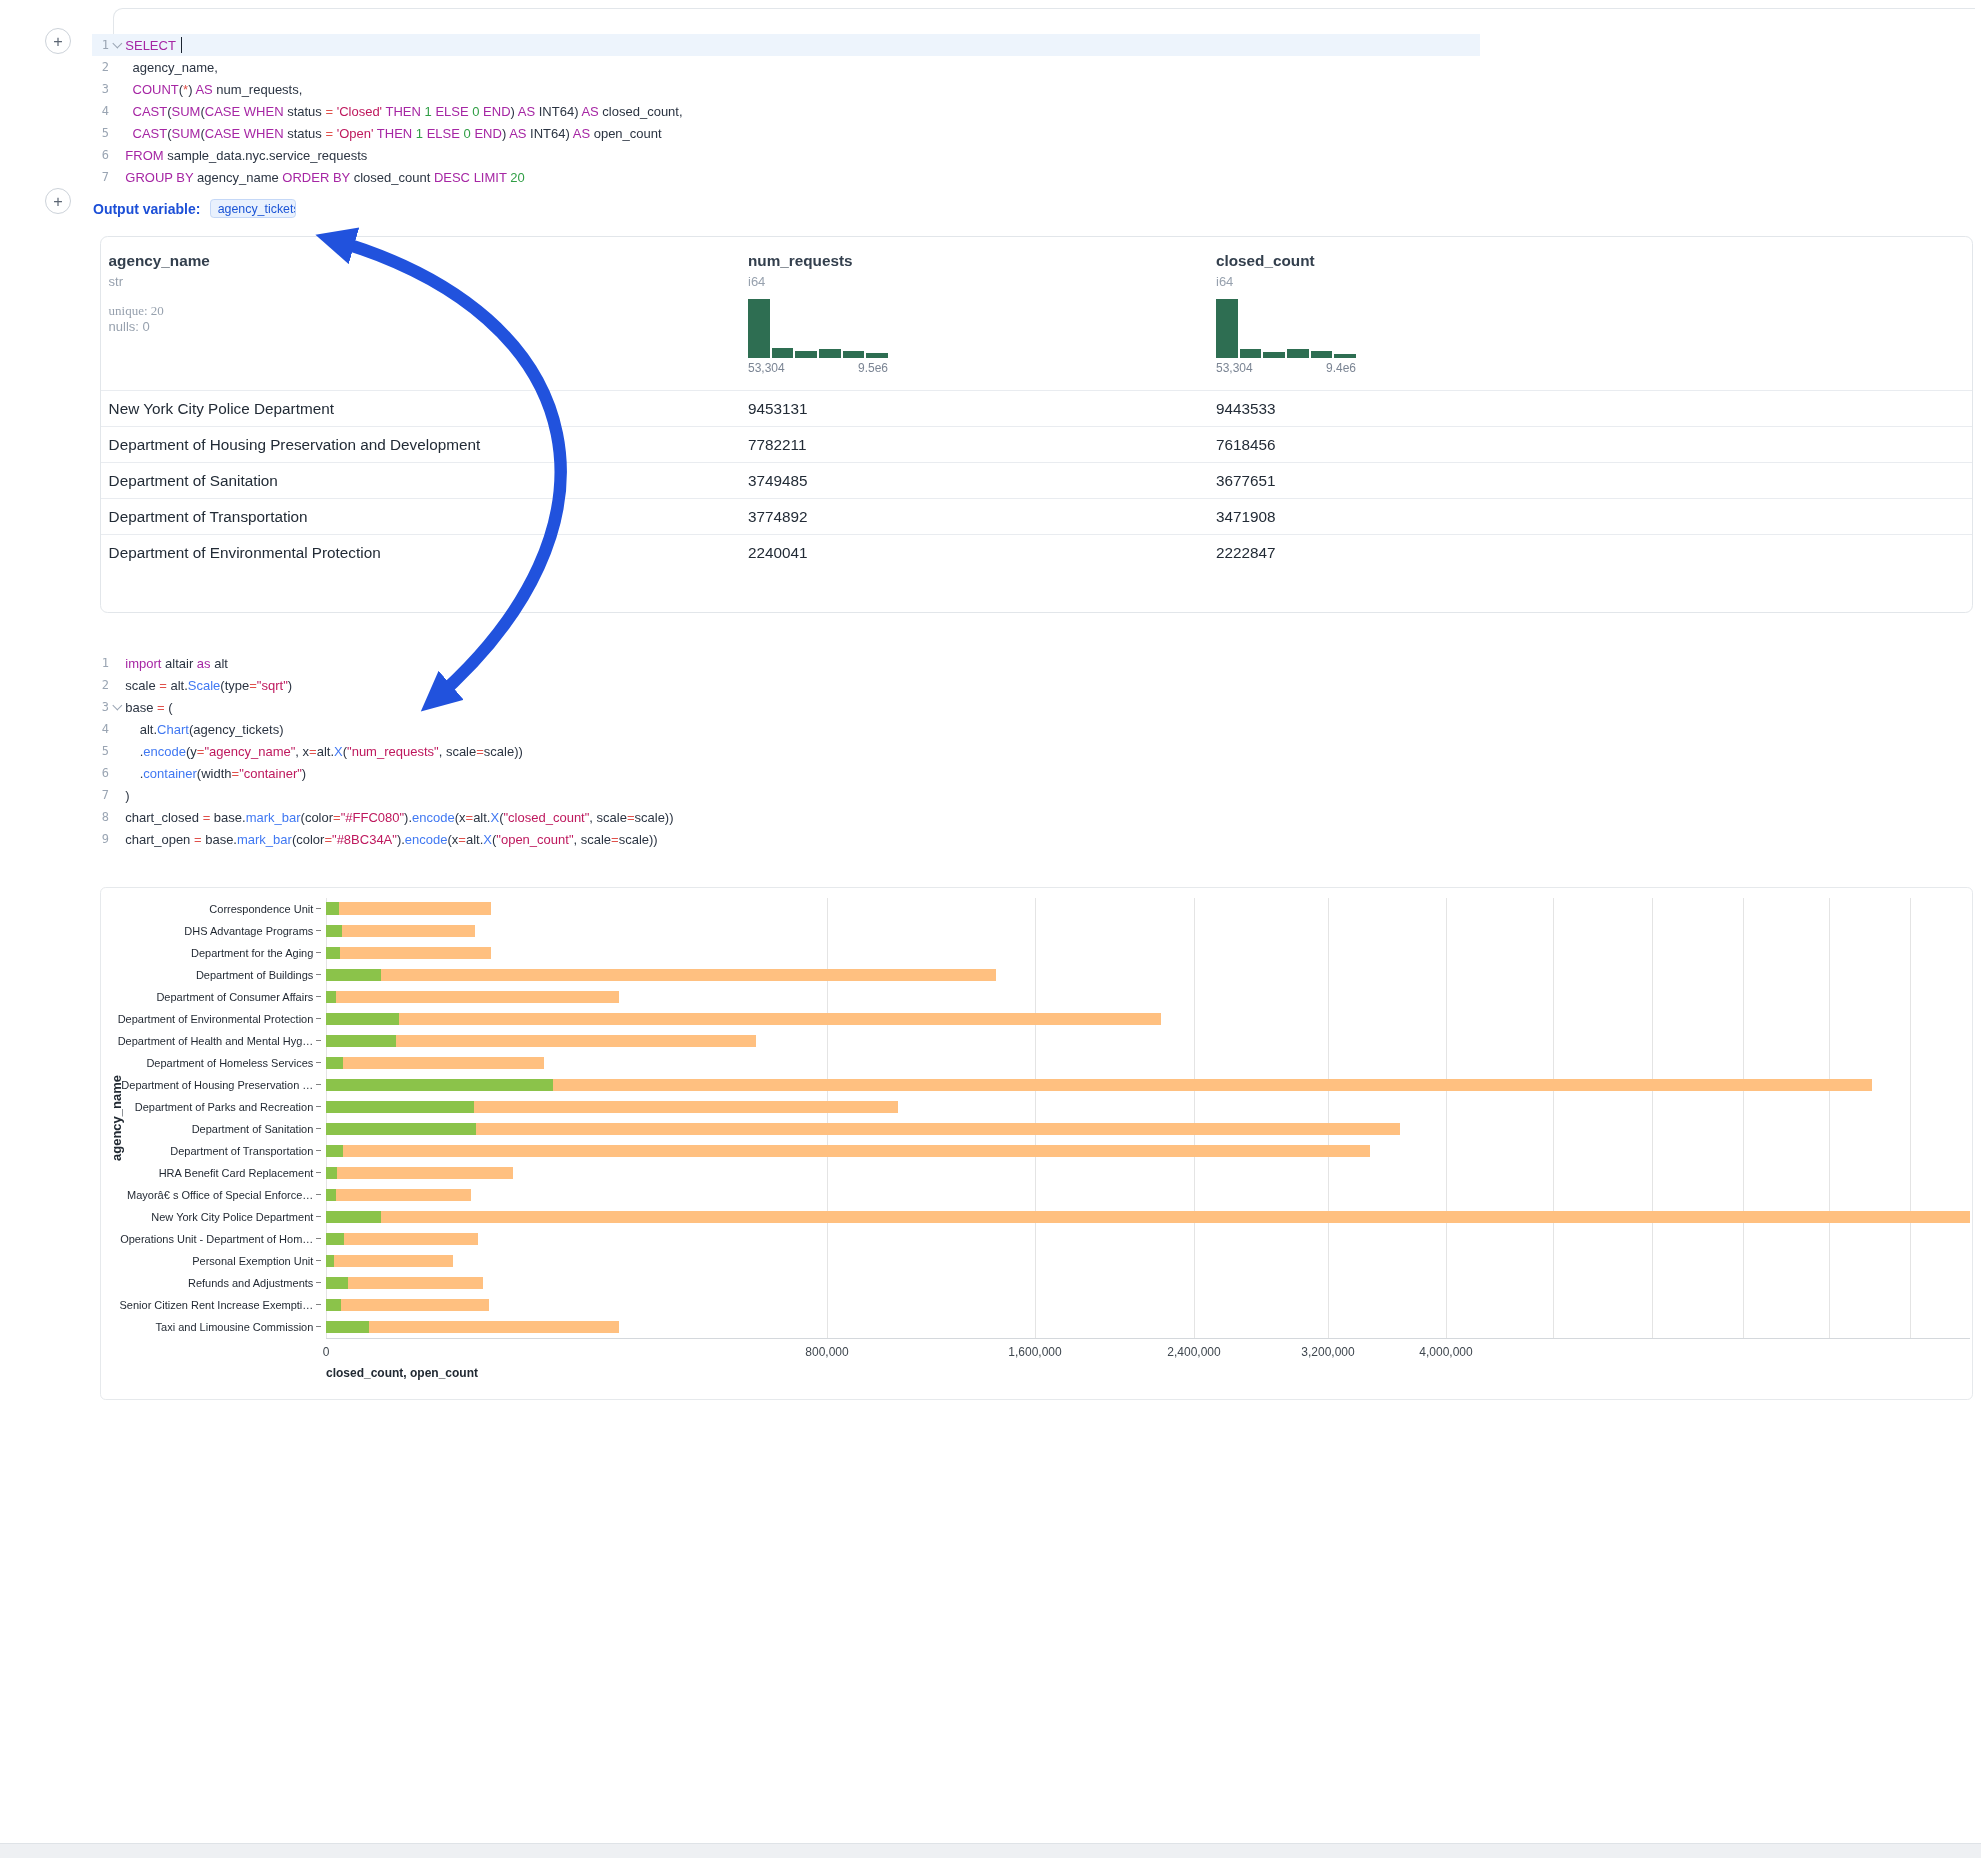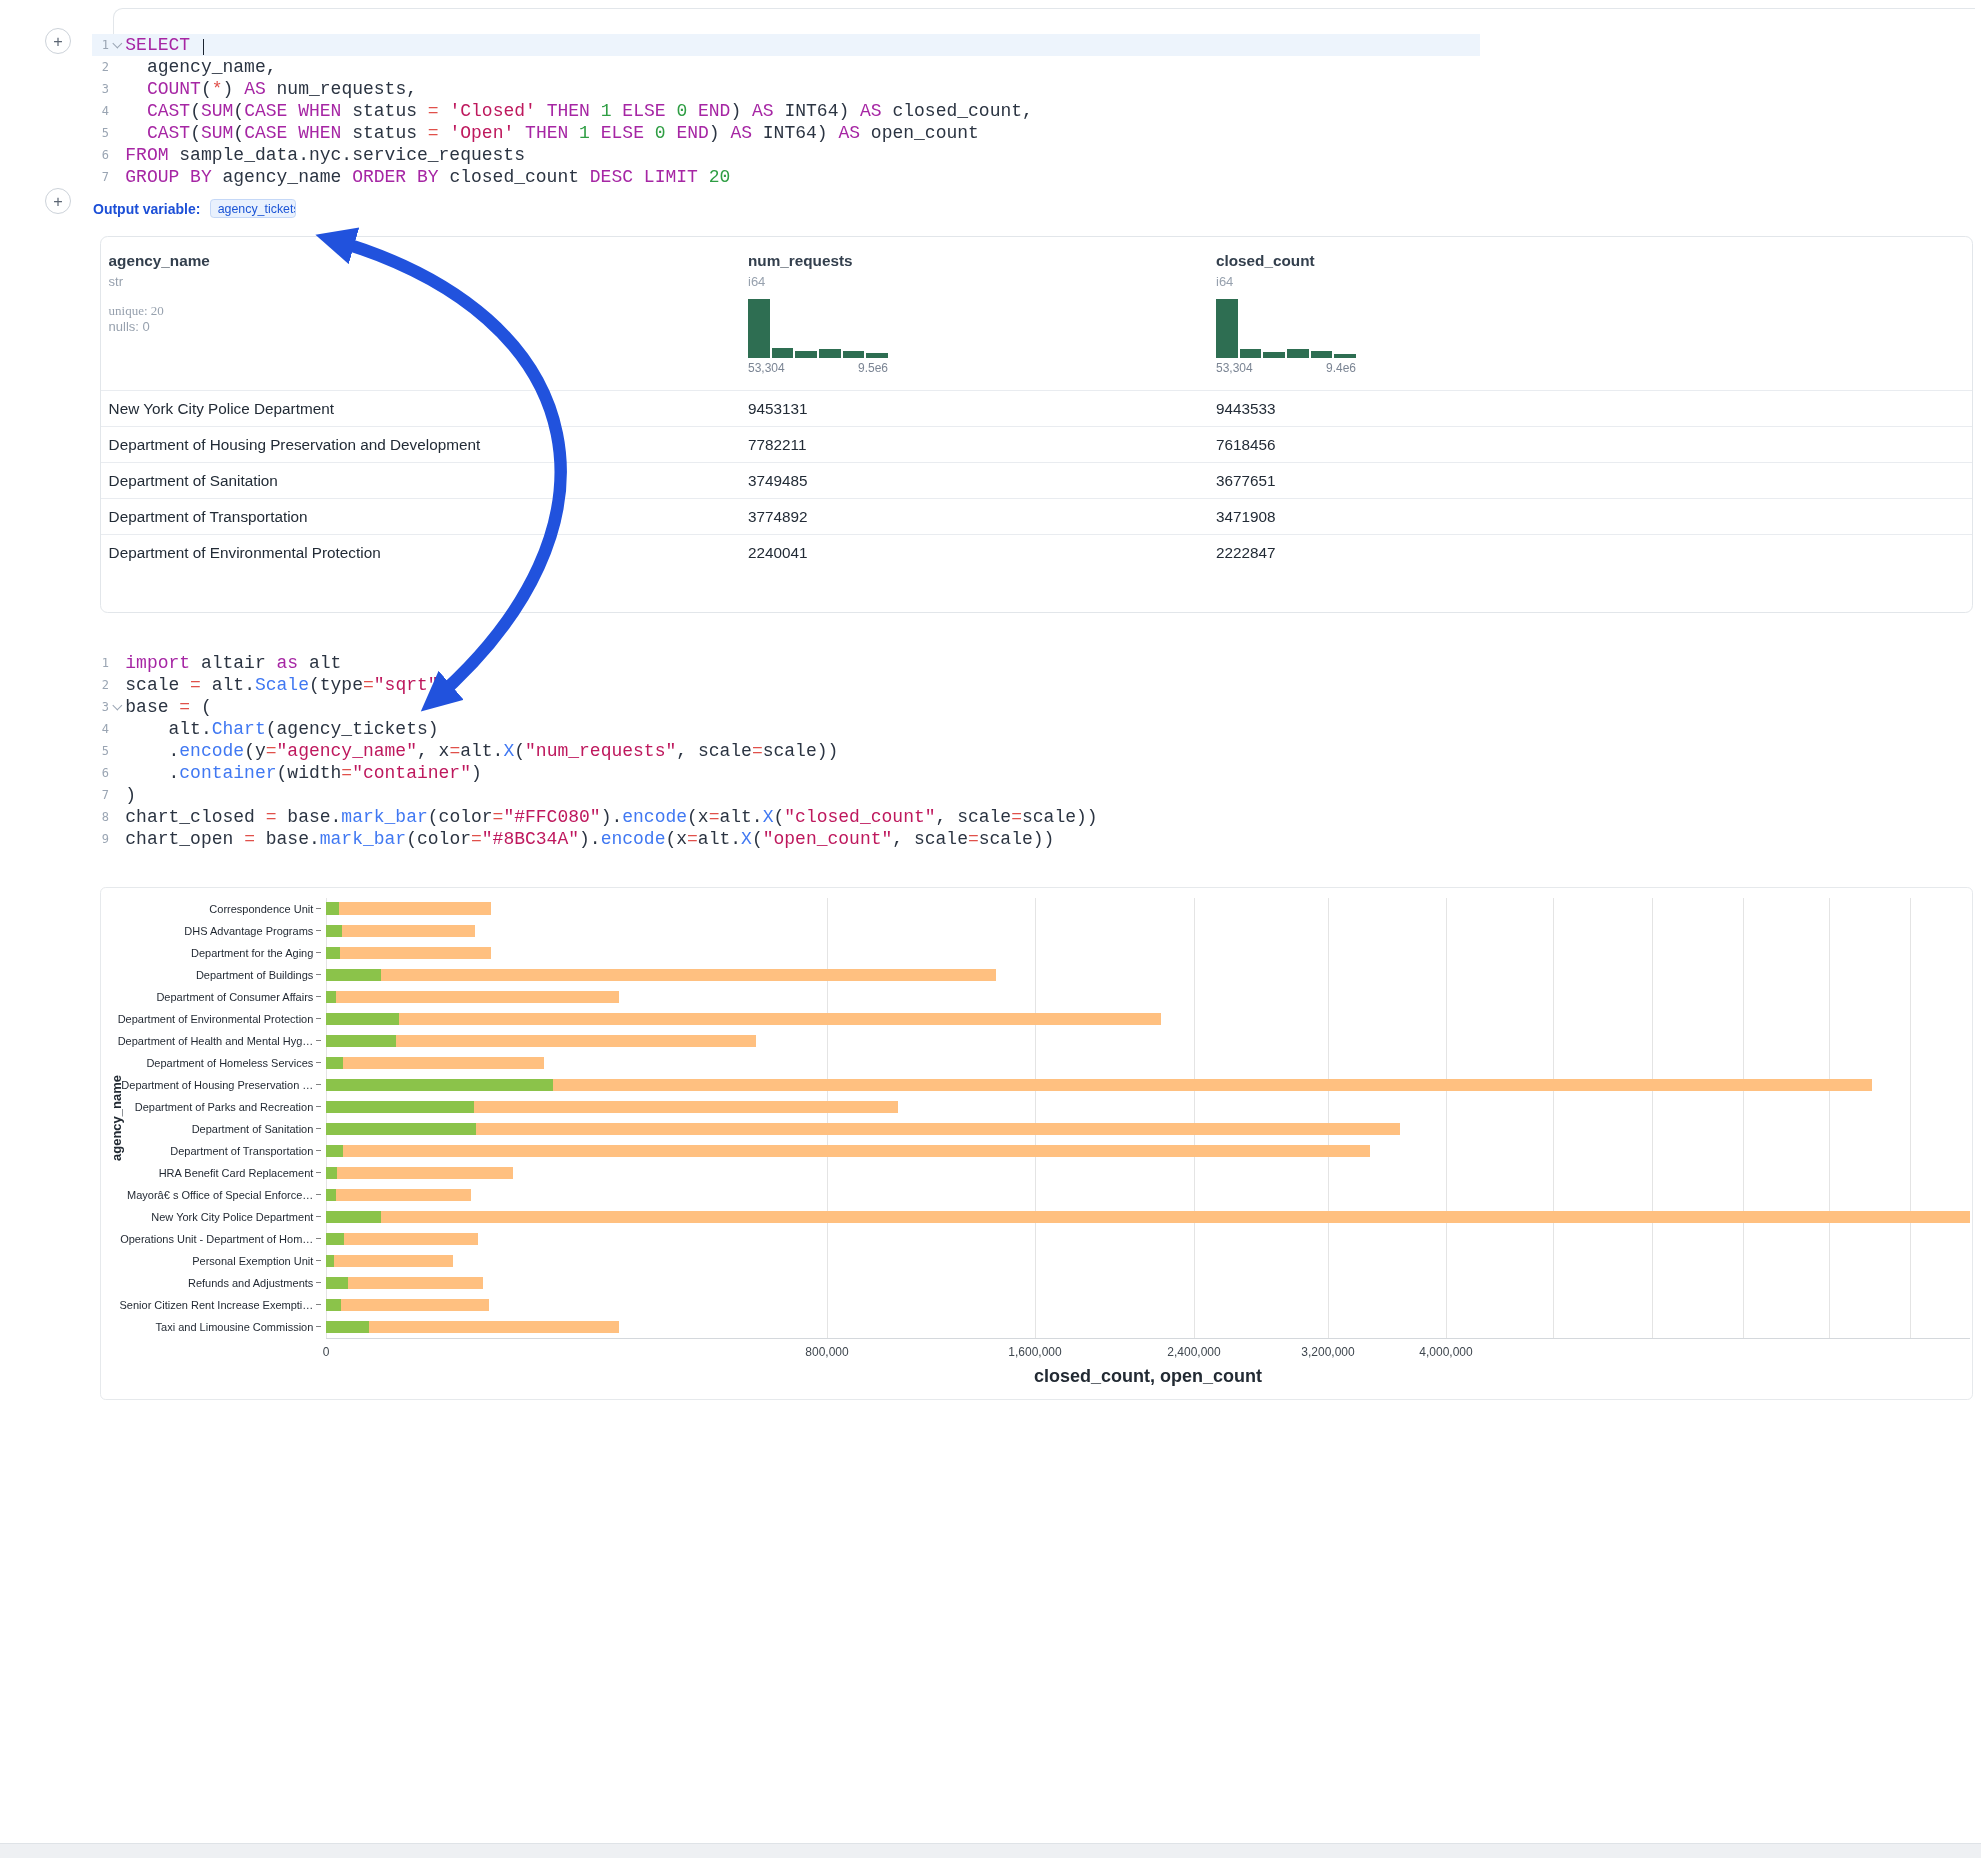--- a/index.html
+++ b/index.html
@@ -17,21 +17,21 @@
   .editor { position:absolute; left:92px; width:1388px; }
   .editor.sql { top:34px; }
   .editor.py  { top:652px; }
   .code-line { display:flex; align-items:center; height:22px; }
   .code-line.hl { background:#edf4fc; }
   .ln { width:17px; text-align:right; font-family:"DejaVu Sans Mono", monospace; font-size:12px;
         color:#9aa5b3; flex:0 0 auto; }
   .caret-col { width:16.3px; display:flex; align-items:center; justify-content:center; flex:0 0 auto; }
   .chev { width:5.7px; height:5.7px; border-right:1.4px solid #9aa5b3; border-bottom:1.4px solid #9aa5b3;
           transform:rotate(45deg); margin-top:-2.9px; }
-  .code-text { font-family:Liberation Mono, monospace; font-size:18px; white-space:pre; color:#2b3442; }
+  .code-text { font-family:Liberation Sans, sans-serif; font-size:13px; white-space:pre; color:#2b3442; }
   .tok-kw  { color:#a626a4; }
   .tok-str { color:#be185d;margin-top:32px; }
   .tok-num { color:#2f9e44; }
   .tok-op  { color:#e0504a; }
   .tok-fn  { color:#4078f2; }
   .tok-txt { color:#2b3442; }
   .tok-cursor { display:inline-block; width:0; border-left:1.6px solid #1b2430; height:16.3px;
                 vertical-align:text-bottom; margin-left:1.9px; }
 
   
@@ -69,22 +69,22 @@
   .y-labels { position:absolute; left:0; top:9.6px; width:220px; }
   .y-label-row { height:22px; display:flex; align-items:center; justify-content:flex-end; }
   .y-label { font-size:11px; color:#1f2630; white-space:nowrap; }
   .y-tick { width:4.8px; height:1px; background:#818181; margin-left:2.9px; flex:0 0 auto; }
   .plot { position:absolute; left:225px; top:9.6px; width:1644px; height:440px; overflow:hidden;
     border-bottom:1px solid #d4d8dc; }
   .gridline { position:absolute; top:0; bottom:0; width:1px; background:#e4e4e4; }
   .bar { position:absolute; left:0; height:12.4px; }
   .x-ticks { position:absolute; left:225px; top:457px; width:1644px; height:15.3px; }
   .x-tick-label { position:absolute; transform:translateX(-50%); font-size:12px; color:#3f474f; white-space:nowrap; }
-  .x-title { position:absolute; left:225px; top:478px; width:1644px; text-align:center; font-weight:bold;
-    font-size:18px; color:#222a33; }
+  .x-title { position:absolute; left:225px; top:478px; width:1644px; text-align:left; font-weight:bold;
+    font-size:12px; color:#222a33; }
 
   .arrow-overlay { position:absolute; left:0; top:0; pointer-events:none; z-index:40; }
   .bottom-strip { position:absolute; left:0; top:1843px; width:1982px; height:15.3px; background:#eef0f3;
     border-top:1px solid #dfe3e7; box-sizing:border-box; }
 </style>
 </head>
 <body>
 
 <div class="page">
   <div class="cell-frame-top"></div>

